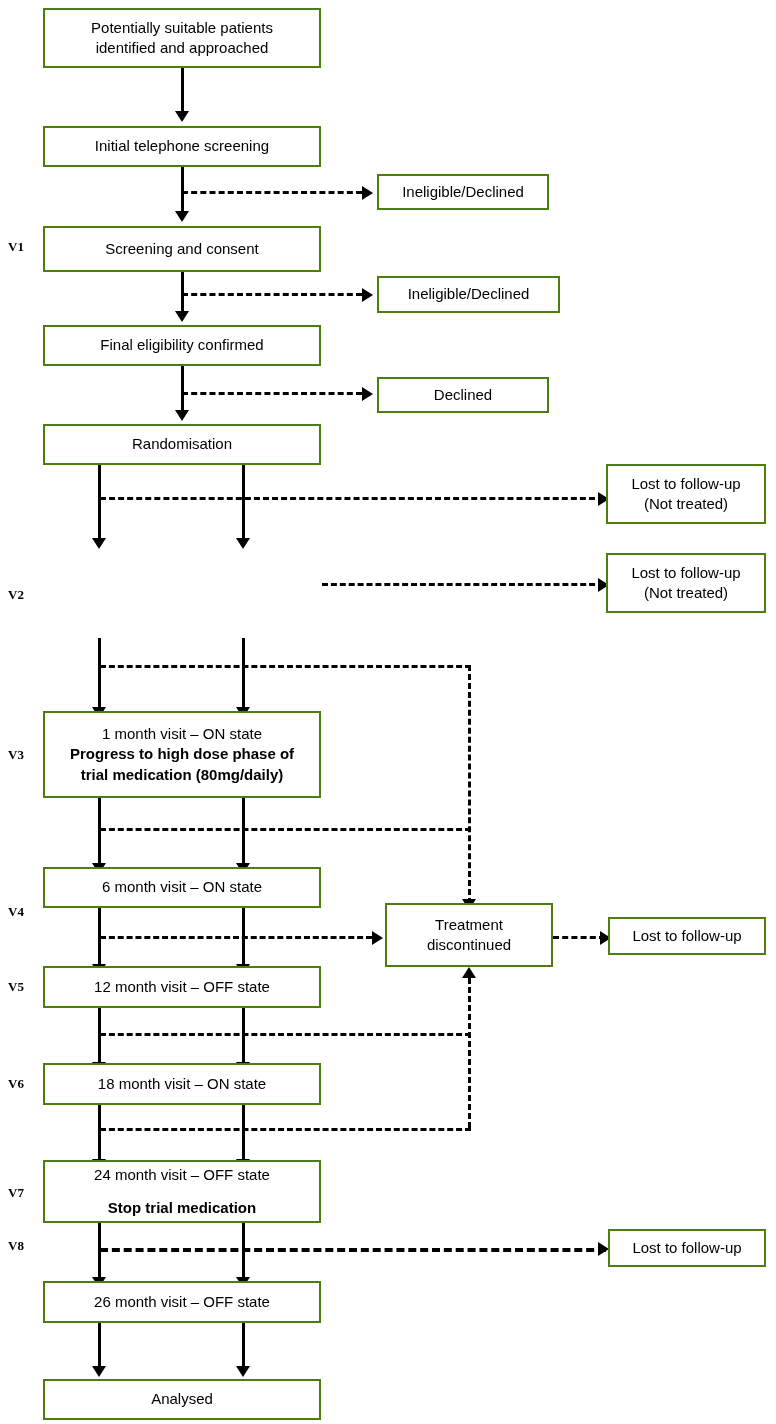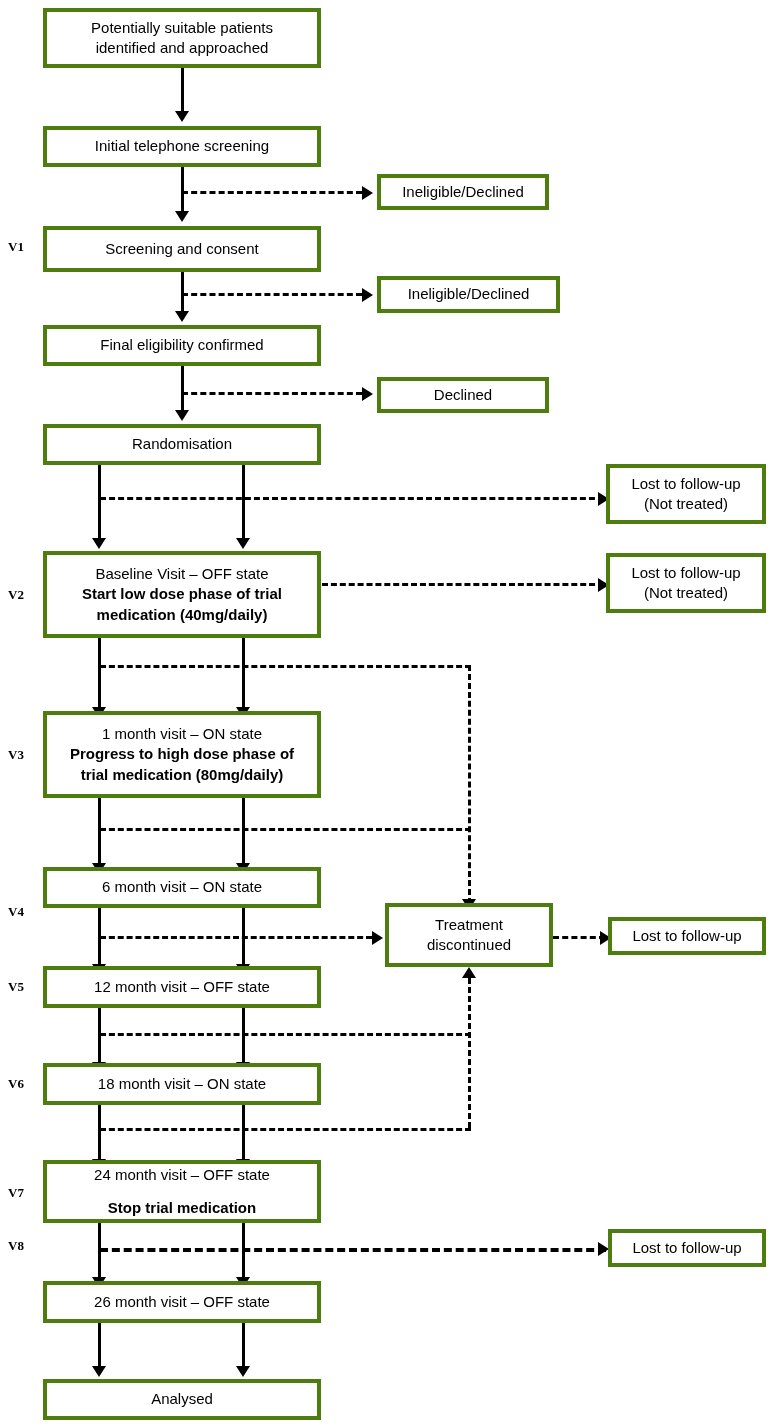--- a/index.html
+++ b/index.html
@@ -2,21 +2,21 @@
 <html><head>
 <meta charset="utf-8">
 <style>
   html,body{margin:0;padding:0;background:#ffffff;}
   body{font-family:"Liberation Sans", sans-serif;}
   #stage{position:relative;width:776px;height:1424px;background:#fff;overflow:hidden;}
 
   .box{
     position:absolute;
     box-sizing:border-box;
-    border:4px solid #4d7c0f;
+    border:2px solid #4d7c0f;
     background:#fff;
     display:flex;
     flex-direction:column;
     align-items:center;
     justify-content:center;
     text-align:center;
     color:#000;
     font-size:15px;
     line-height:1.35;
     padding:2px 12px;
@@ -173,25 +173,20 @@
   </div>
 
   <div class="box" style="left:43px;top:325px;width:278px;height:41px;">
     <span class="ln">Final eligibility confirmed</span>
   </div>
 
   <div class="box" style="left:43px;top:424px;width:278px;height:41px;">
     <span class="ln">Randomisation</span>
   </div>
 
-  <div class="box" style="left:43px;top:551px;width:278px;height:87px;">
-    <span class="ln">Baseline Visit – OFF state</span>
-    <span class="ln b">Start low dose phase of trial</span>
-    <span class="ln b">medication (40mg/daily)</span>
-  </div>
 
   <div class="box" style="left:43px;top:711px;width:278px;height:87px;">
     <span class="ln">1 month visit – ON state</span>
     <span class="ln b">Progress to high dose phase of</span>
     <span class="ln b">trial medication (80mg/daily)</span>
   </div>
 
   <div class="box" style="left:43px;top:867px;width:278px;height:41px;">
     <span class="ln">6 month visit – ON state</span>
   </div>

